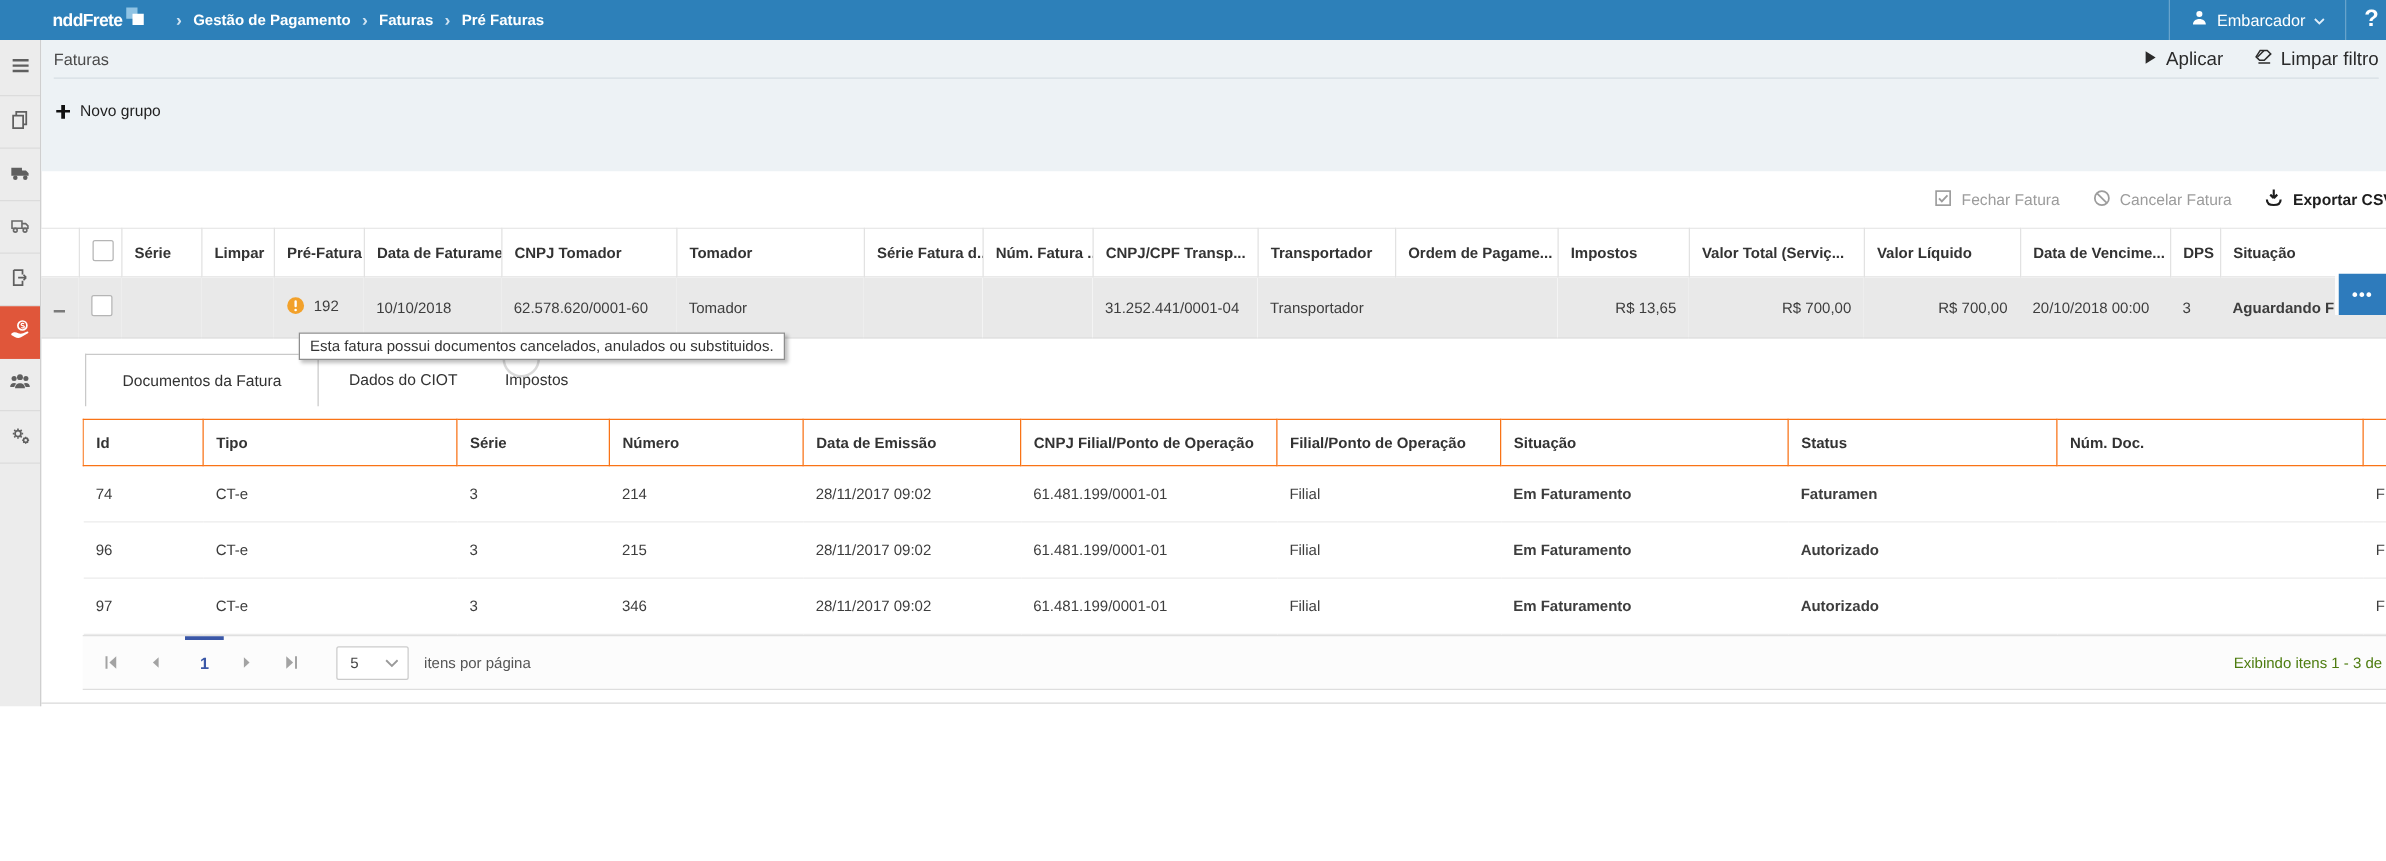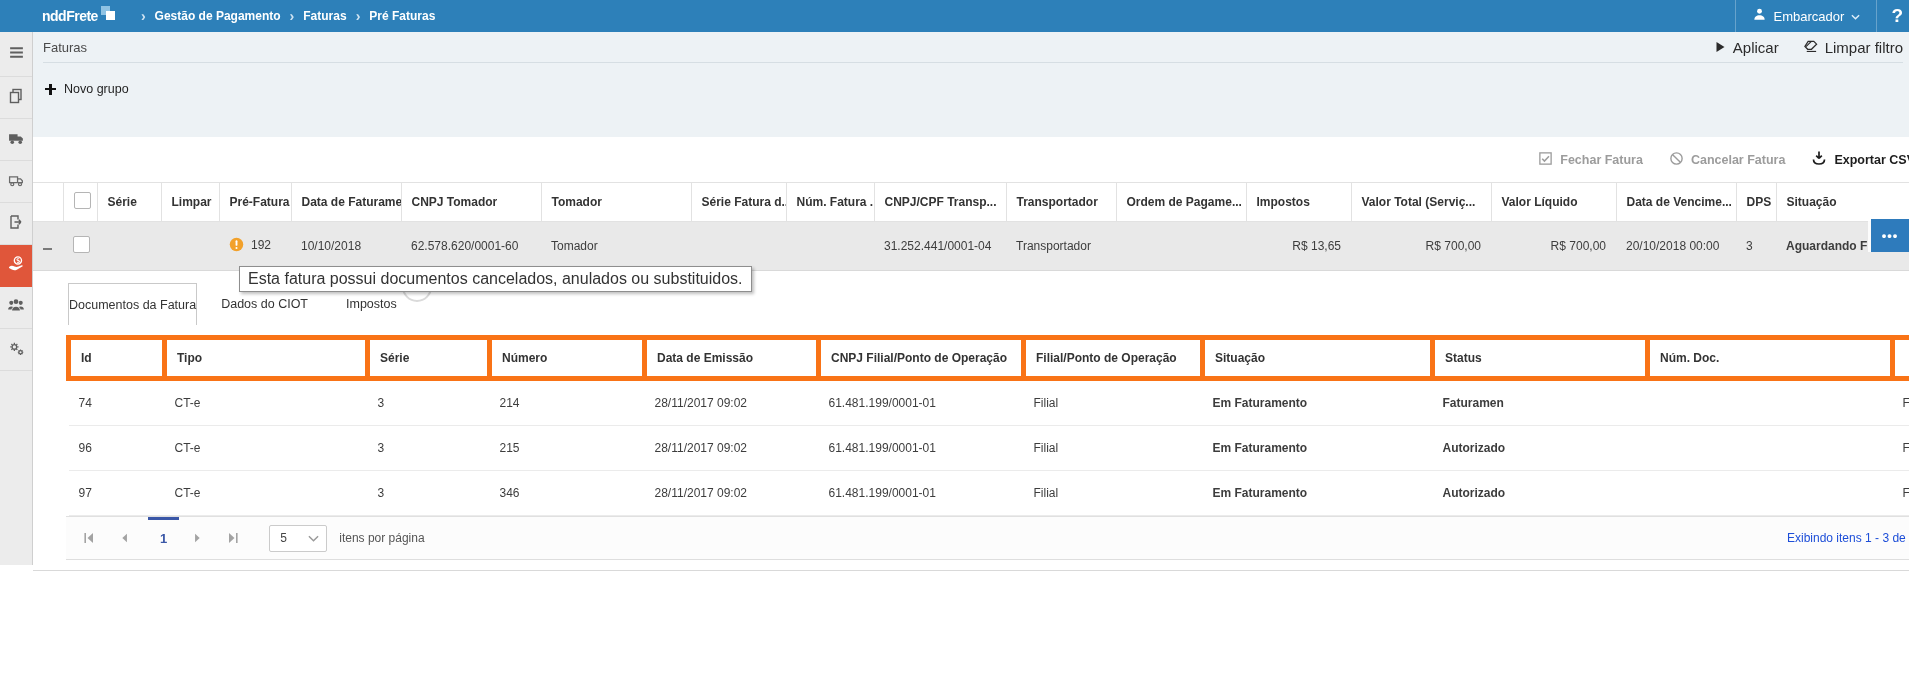--- a/index.html
+++ b/index.html
@@ -41,21 +41,21 @@
   .filters-title{font-size:13px;color:#4a4a4a;}
   .filters-actions{display:flex;align-items:center;gap:24px;}
   .f-act{display:flex;align-items:center;gap:7px;font-size:15px;color:#2b2b2b;cursor:pointer;}
   .new-group{position:absolute;left:12px;top:50px;display:flex;align-items:center;gap:8px;
              font-size:12.5px;color:#1f1f1f;cursor:pointer;}
   .plus{position:relative;width:11px;height:11px;}
   .plus::before{content:"";position:absolute;left:0;top:4.5px;width:11px;height:2.2px;background:#111;}
   .plus::after{content:"";position:absolute;left:4.4px;top:0;width:2.2px;height:11px;background:#111;}
 
   .toolbar{height:45px;display:flex;justify-content:flex-end;align-items:center;gap:26px;}
-  .tbtn{display:flex;align-items:center;gap:7px;font-size:12.5px;cursor:pointer;white-space:nowrap;font-weight:bold;}
+  .tbtn{display:flex;align-items:center;gap:7px;font-size:12.5px;cursor:pointer;white-space:nowrap;}
   .tbtn.disabled{color:#9c9c9c;cursor:default;}
   .tbtn.dark{color:#1d1d1d;font-weight:bold;margin-right:-6px;}
 
   
   .grid-wrap{position:relative;width:1876px;overflow:hidden;}
   table.grid{table-layout:fixed;width:1883px;border-collapse:collapse;}
   table.grid th{background:#fff;font-weight:bold;font-size:12px;color:#333;text-align:left;
       padding:9px 10px;border:1px solid #e2e2e2;border-left:none;white-space:nowrap;
       overflow:hidden;cursor:pointer;}
   table.grid td{background:#e9e9e9;font-size:12px;color:#3d3d3d;padding:14px 10px;
@@ -67,53 +67,53 @@
   .warn-ic{vertical-align:-3px;margin-right:7px;}
   .sit-orange{color:#f0a32a;font-weight:bold;}
   .dots-btn{position:absolute;top:37px;right:0;width:38px;height:33px;background:#2e7bbc;
       color:#fff;display:flex;align-items:center;justify-content:center;font-size:13px;
       font-weight:bold;letter-spacing:1px;cursor:pointer;box-shadow:-3px 0 0 rgba(255,255,255,.85);}
 
   
   .detail{margin-left:33px;width:1843px;overflow:hidden;background:#fff;}
   .tabstrip{padding-top:12px;height:42px;display:flex;align-items:stretch;}
   .tab{display:flex;align-items:center;font-size:12.5px;color:#333;cursor:pointer;}
-  .tab.active{border:1px solid #c9c9c9;border-bottom:none;background:#fff;padding:0 0;margin-left:2px;}
+  .tab.active{border:1px solid #c9c9c9;border-bottom:none;background:#fff;padding:0 29px;margin-left:2px;}
   .tab.plain{padding:0 14px;margin-left:10px;}
 
   table.sub{table-layout:fixed;width:1884px;border-collapse:collapse;margin-top:10px;}
   table.sub th{background:#fff;font-weight:bold;font-size:12px;color:#333;text-align:left;
-      padding:11px 10px;border:5px solid #f97316;white-space:nowrap;overflow:hidden;cursor:pointer;}
+      padding:11px 10px;border:1px solid #f97316;white-space:nowrap;overflow:hidden;cursor:pointer;}
   table.sub td{font-size:12px;color:#3d3d3d;padding:15px 10px;border-bottom:1px solid #ebebeb;
       white-space:nowrap;overflow:hidden;}
   .st-green{color:#2a9235;font-weight:bold;}
   .st-red{color:#d42a2a;font-weight:bold;}
 
   
   .pager{position:relative;height:42px;background:#fcfcfc;border-top:1px solid #e0e0e0;
          border-bottom:1px solid #dedede;display:flex;align-items:center;padding-left:12px;}
   .pg-nav{width:22px;text-align:center;margin-right:13px;cursor:pointer;display:flex;
           align-items:center;justify-content:center;}
   .page-num{position:relative;height:42px;display:flex;align-items:center;padding:0 12px;
             margin-right:8px;color:#3a57a7;font-weight:bold;font-size:13px;cursor:pointer;}
   .page-num::before{content:"";position:absolute;left:0;top:0;right:0;height:3px;background:#3a57a7;}
   .pagesize{width:58px;height:27px;border:1px solid #cbcbcb;border-radius:2px;background:#fff;
             display:flex;align-items:center;margin:0 12px;cursor:pointer;box-sizing:border-box;}
   .pagesize .val{padding-left:10px;color:#444;}
   .pagesize .chev{margin-left:auto;margin-right:7px;display:flex;}
   .perpage{color:#555;}
   .pg-summary{position:absolute;left:1721px;top:0;height:100%;display:flex;align-items:center;
-              color:#1d4ed8;white-space:nowrap;}
+              color:#4d7c0f;white-space:nowrap;}
 
   .grid-end{height:10px;border-bottom:1px solid #d9d9d9;width:1876px;}
 
   
   .tooltip{position:absolute;left:239px;top:266px;z-index:30;background:#fff;
            border:1px solid #8e8e8e;box-shadow:2px 2px 3px rgba(0,0,0,.25);
-           padding:3px 8px;font-size:16px;color:#333;white-space:nowrap;}
+           padding:3px 8px;font-size:12px;color:#333;white-space:nowrap;}
   .ghost-circle{position:absolute;left:402px;top:272px;width:26px;height:26px;border-radius:50%;
                 border:2px solid #cdcdcd;opacity:.75;z-index:29;}
 </style>
 </head>
 <body>
 
 <div id="app">
 
   <div class="topbar">
     <div class="logo">

